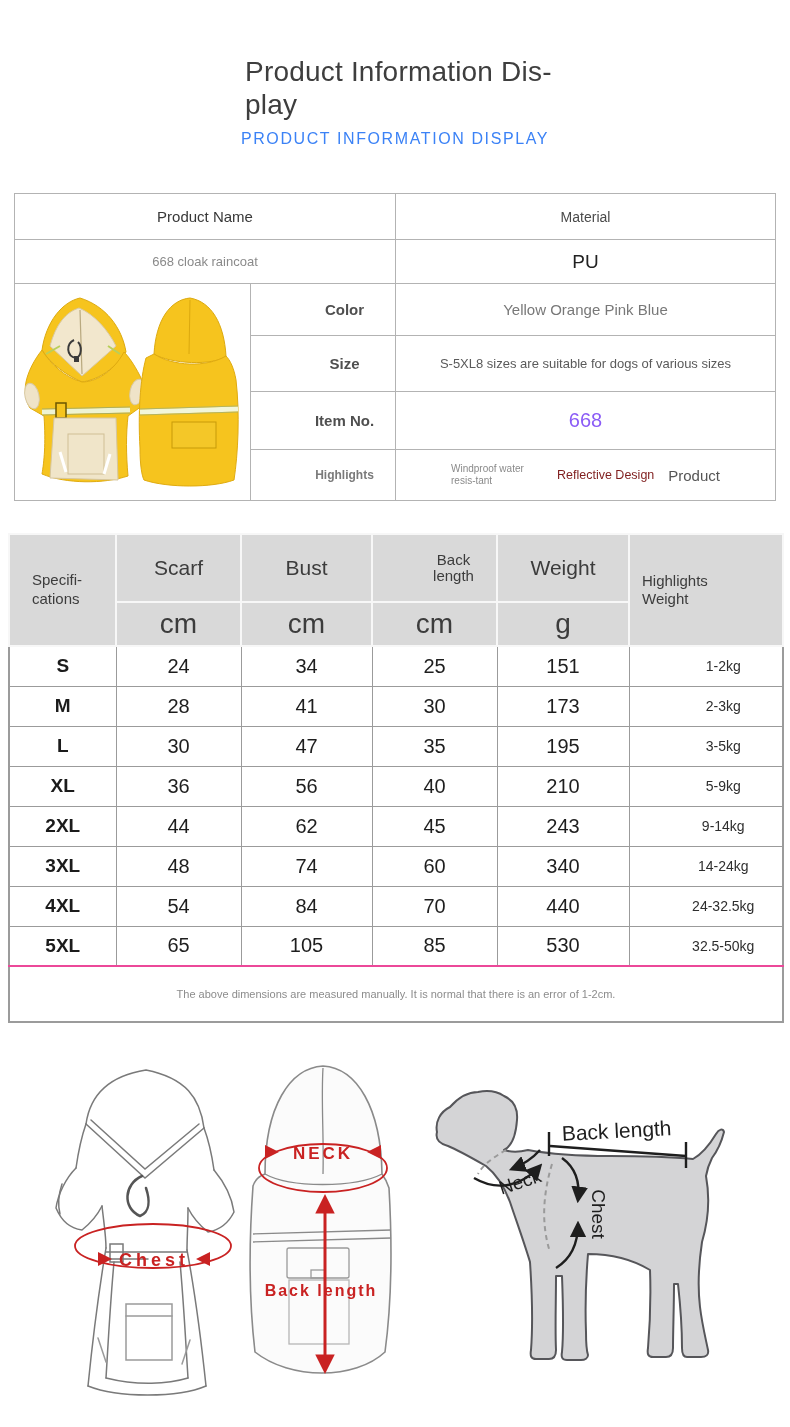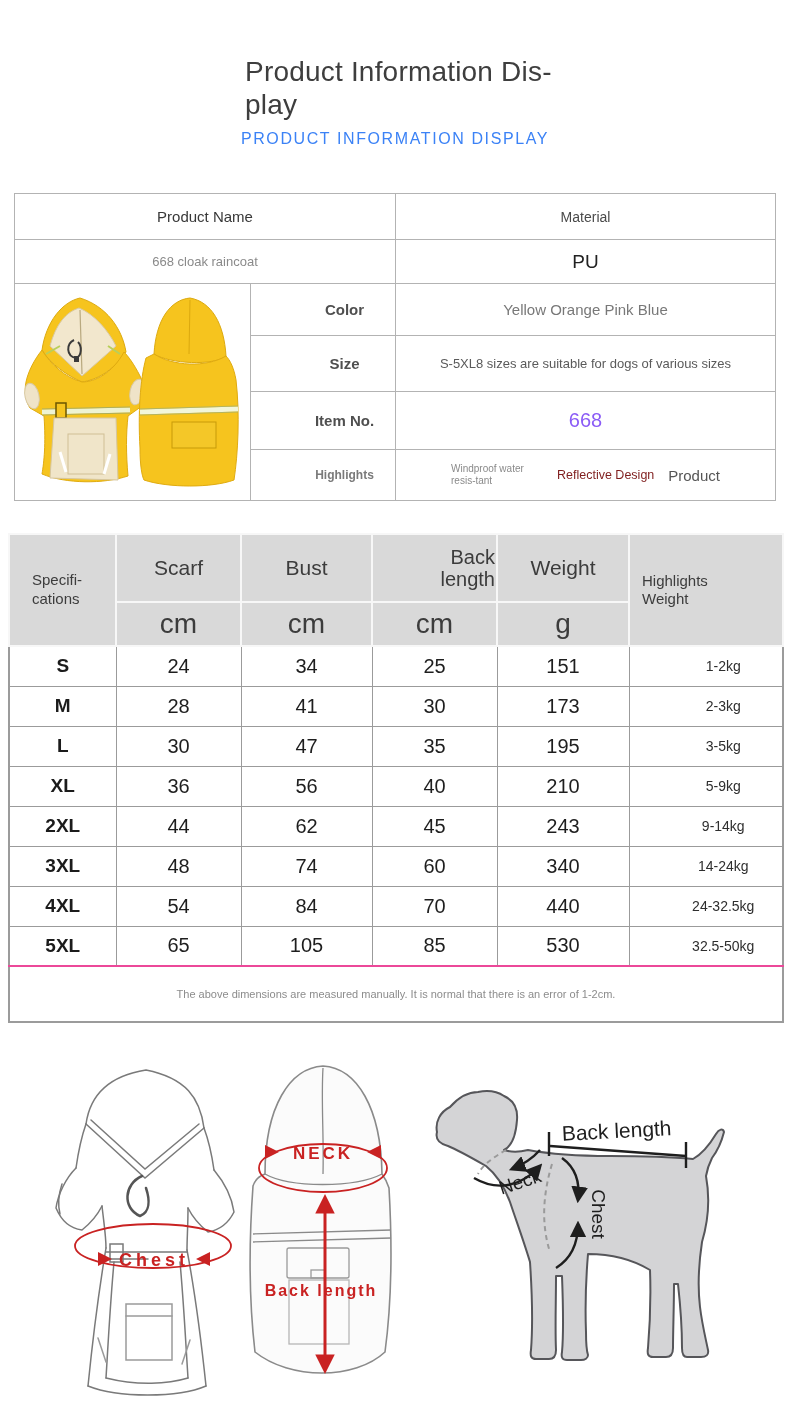--- a/index.html
+++ b/index.html
@@ -43,21 +43,21 @@
     position:absolute; left:8px; top:533px; width:774px;
     border-collapse:collapse; table-layout:fixed;
     border:2px solid #9b9b9b;
   }
   table.sizes th {
     background:#d9d9d9; border:2px solid #f7f7f7;
     font-weight:normal; color:#3c3c3c; vertical-align:middle;
   }
   th.h-spec { font-size:15px; text-align:left; padding-left:22px; white-space:pre-line; line-height:1.25; color:#454545; }
   th.h-main { font-size:21px; }
-  th.h-back { font-size:20px; text-align:right; padding-left:39px; white-space:pre-line; line-height:1.1; }
+  th.h-back { font-size:15px; text-align:center; padding-left:39px; white-space:pre-line; line-height:1.1; }
   th.h-rec  { font-size:15px; text-align:left; padding-left:12px; white-space:pre-line; line-height:1.2; }
   th.unit { font-size:28px; font-weight:bold; color:#1a1a1a; font-family:"Liberation Sans", sans-serif; }
   table.sizes td { border:1px solid #9b9b9b; text-align:center; vertical-align:middle; background:#fff; }
   td.sz  { font-weight:bold; font-size:19px; color:#1b1b1b; }
   td.num { font-size:20px; color:#1e1e1e; }
   td.rec { font-size:14px; color:#2e2e2e;padding-left:36px; }
   tr.note-row td {
     border-left:none; border-right:none; border-bottom:none;
     border-top:2px solid #ec4899;
     font-size:11px; color:#8c8c8c; height:52px;

